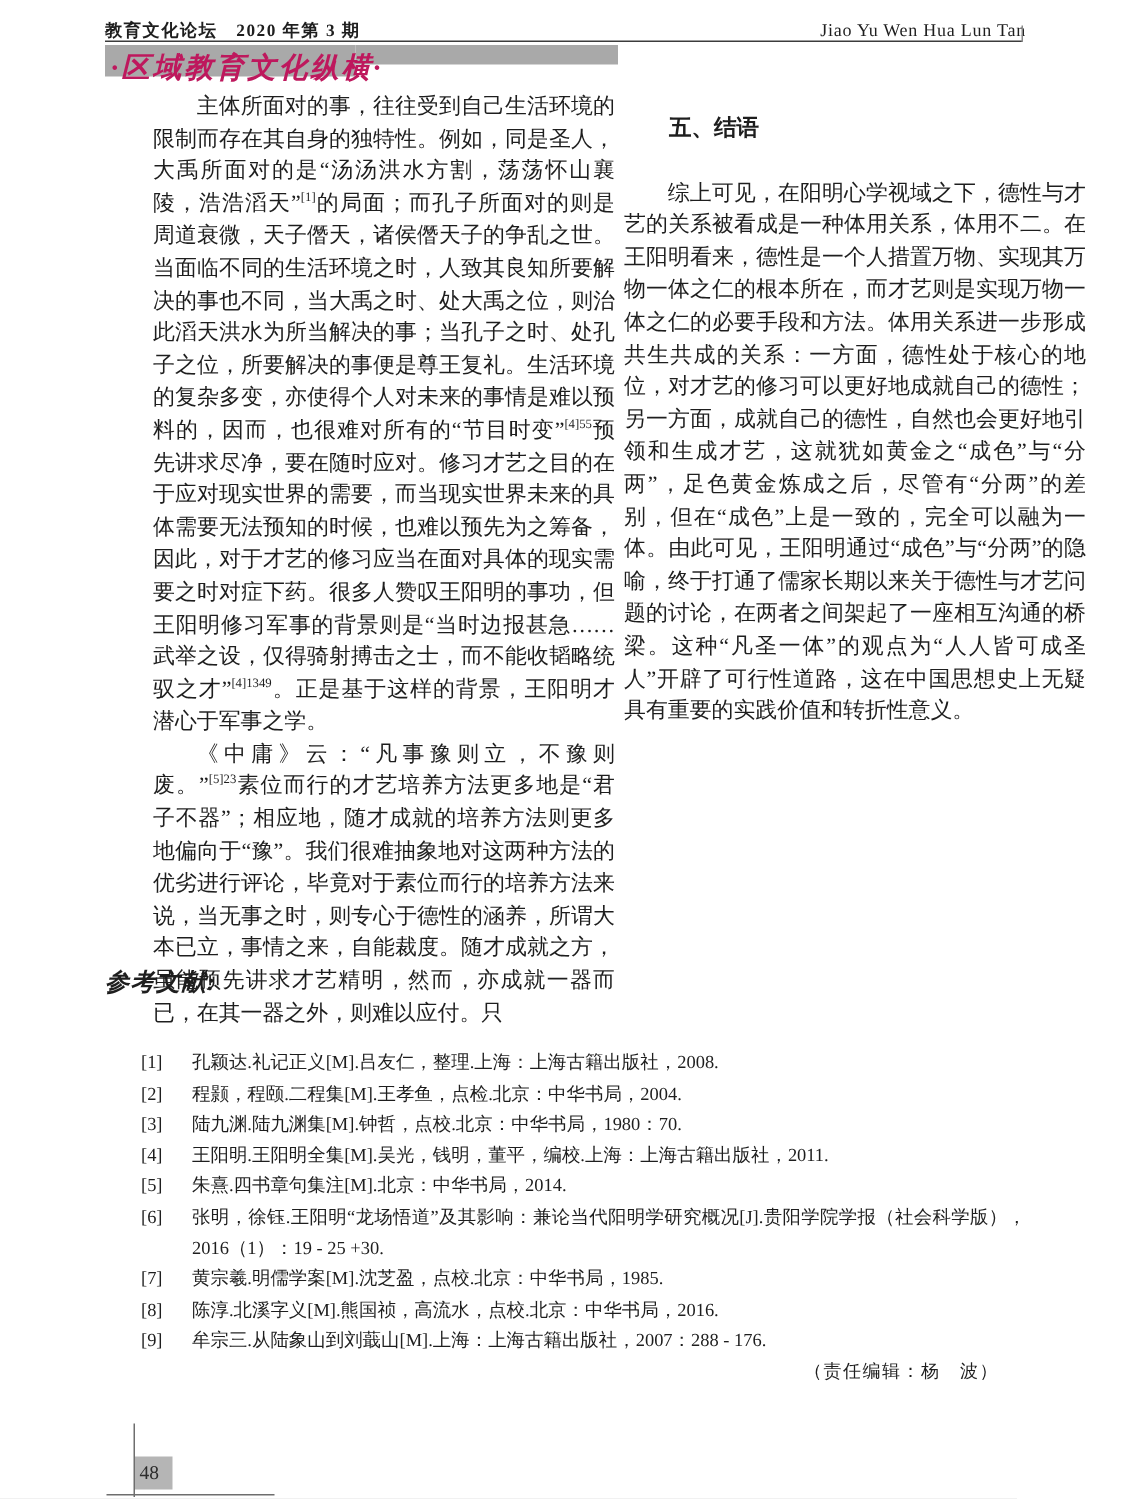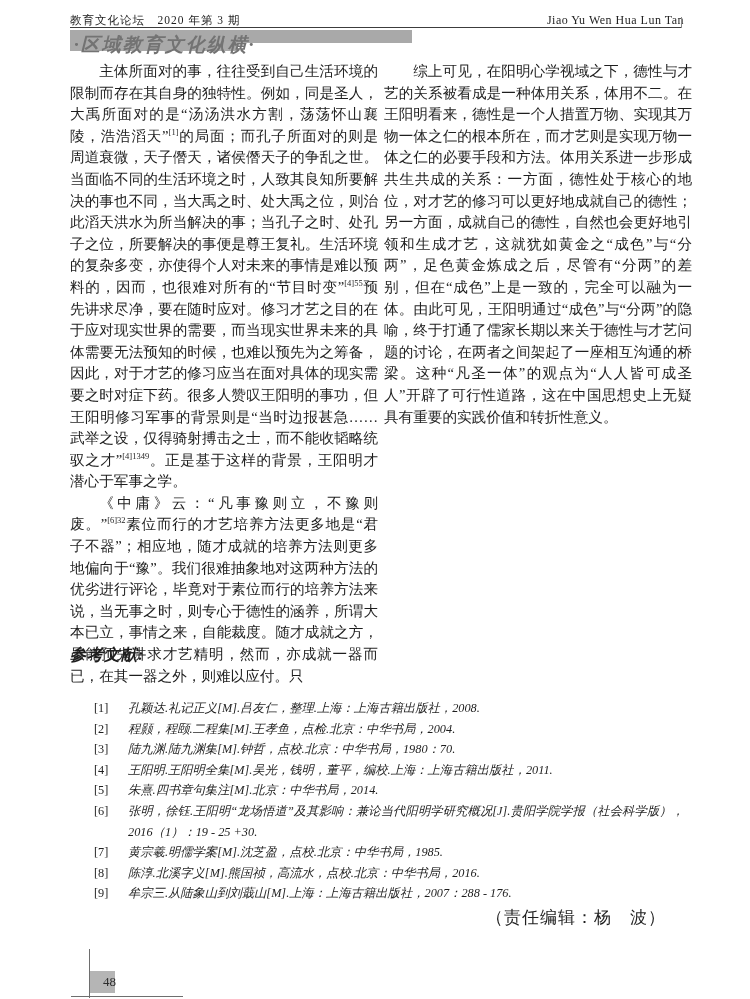--- a/index.html
+++ b/index.html
@@ -10,21 +10,21 @@
     background: #ffffff;
     font-family: "Liberation Serif", "DejaVu Serif", serif;
     color: #1e1e1e;
     overflow: hidden;
     margin: 0 auto;
   }
 
   
   .hdr-cn {
     position: absolute; left: 70px; top: 13px;
-    font-size: 11.5px; font-weight: normal; letter-spacing: 1px;
+    font-size: 11.5px; font-weight: bold; letter-spacing: 1px;
   }
   .hdr-en {
     position: absolute; right: 66px; top: 13px;
     font-size: 12px; letter-spacing: 0.5px;
   }
   .hdr-rule {
     position: absolute; left: 70px; top: 27px;
     width: 612px; height: 1px; background: #3c3c3c;
   }
   .hdr-tick {
@@ -35,28 +35,29 @@
     position: absolute; left: 70px; top: 30px;
     width: 167px; height: 21px; background: #a9a9a9;
   }
   .banner-block-b {
     position: absolute; left: 237px; top: 30px;
     width: 175px; height: 13px; background: #a9a9a9;
   }
   .banner-text {
     position: absolute; left: 74px; top: 32px;
     font-size: 19px; font-style: italic; font-weight: bold;
-    color: #737373; letter-spacing: 2px; white-space: nowrap;
+    color: #be185d; letter-spacing: 2px; white-space: nowrap;
   }
 
   
   .col {
     position: absolute; top: 61px; width: 308px;
     font-size: 14.6px; line-height: 21.6px;
     text-align: justify;
+    margin-left: 32px;
   }
   .col-left  { left: 70px; }
   .col-right { left: 384px; }
   .col p { margin: 0; }
   .indent { text-indent: 2em; }
   sup.cite {
     font-size: 8.5px; line-height: 0; vertical-align: 6px;
     letter-spacing: 0;
   }
   .sec-heading {
@@ -69,62 +70,63 @@
   .refs-heading {
     position: absolute; left: 70px; top: 645px;
     font-size: 16px; font-weight: bold; letter-spacing: 1px; font-style: italic;
   }
   .refs {
     position: absolute; left: 94px; top: 698px; width: 590px;
     font-size: 12.3px; line-height: 20.6px; text-align: justify;
   }
   .ref-item { display: flex; }
   .ref-num  { flex: none; width: 24px; }
-  .ref-text { flex: 1; padding-left: 10px; font-style: italic; }
+  .ref-text { flex: 1; padding-left: 10px; }
 
   
   .editor-note {
     position: absolute; right: 84px; top: 906px;
-    font-size: 17px; letter-spacing: 1px;
+    font-size: 12px; letter-spacing: 1px;
   }
   .footer-vline {
     position: absolute; left: 89px; top: 949px;
     width: 1px; height: 49px; background: #6e6e6e;
   }
   .footer-hline {
     position: absolute; left: 71px; top: 996px;
     width: 112px; height: 1px; background: #6e6e6e;
   }
   .page-num-box {
     position: absolute; left: 90px; top: 971px;
     width: 25px; height: 22px; background: #b5b5b5;
     font-size: 13px; color: #2c2c2c;
-    display: flex; align-items: center; padding-left: 13px;
+    display: flex; align-items: center; padding-left: 3px;
     box-sizing: border-box;
   }
 </style>
 </head>
 <body>
 
 <div class="page">
 
   <div class="hdr-cn">教育文化论坛　2020 年第 3 期</div>
   <div class="hdr-en">Jiao Yu Wen Hua Lun Tan</div>
   <div class="hdr-rule"></div>
   <div class="hdr-tick"></div>
   <div class="banner-block-a"></div>
   <div class="banner-block-b"></div>
   <div class="banner-text">·区域教育文化纵横·</div>
 
   <div class="col col-left">
     <p class="indent"><span>主体所面对的事，往往受到自己生活环境的限制而存在其自身的独特性。例如，同是圣人，大禹所面对的是“汤汤洪水方割，荡荡怀山襄陵，浩浩滔天”</span><sup class="cite">[1]</sup><span>的局面；而孔子所面对的则是周道衰微，天子僭天，诸侯僭天子的争乱之世。当面临不同的生活环境之时，人致其良知所要解决的事也不同，当大禹之时、处大禹之位，则治此滔天洪水为所当解决的事；当孔子之时、处孔子之位，所要解决的事便是尊王复礼。生活环境的复杂多变，亦使得个人对未来的事情是难以预料的，因而，也很难对所有的“节目时变”</span><sup class="cite">[4]55</sup><span>预先讲求尽净，要在随时应对。修习才艺之目的在于应对现实世界的需要，而当现实世界未来的具体需要无法预知的时候，也难以预先为之筹备，因此，对于才艺的修习应当在面对具体的现实需要之时对症下药。很多人赞叹王阳明的事功，但王阳明修习军事的背景则是“当时边报甚急……武举之设，仅得骑射搏击之士，而不能收韬略统驭之才”</span><sup class="cite">[4]1349</sup><span>。正是基于这样的背景，王阳明才潜心于军事之学。</span></p>
-    <p class="indent"><span>《中庸》云：“凡事豫则立，不豫则废。”</span><sup class="cite">[6]32</sup><span>素位而行的才艺培养方法更多地是“君子不器”；相应地，随才成就的培养方法则更多地偏向于“豫”。我们很难抽象地对这两种方法的优劣进行评论，毕竟对于素位而行的培养方法来说，当无事之时，则专心于德性的涵养，所谓大本已立，事情之来，自能裁度。随才成就之方，虽能预先讲求才艺精明，然而，亦成就一器而已，在其一器之外，则难以应付。只</span></p>
+    <p class="indent"><span>《中庸》云：“凡事豫则立，不豫则废。”</span><sup class="cite">[5]23</sup><span>素位而行的才艺培养方法更多地是“君子不器”；相应地，随才成就的培养方法则更多地偏向于“豫”。我们很难抽象地对这两种方法的优劣进行评论，毕竟对于素位而行的培养方法来说，当无事之时，则专心于德性的涵养，所谓大本已立，事情之来，自能裁度。随才成就之方，虽能预先讲求才艺精明，然而，亦成就一器而已，在其一器之外，则难以应付。只</span></p>
   </div>
 
   <div class="col col-right">
+    <p class="sec-heading">五、结语</p>
     <p class="indent"><span>综上可见，在阳明心学视域之下，德性与才艺的关系被看成是一种体用关系，体用不二。在王阳明看来，德性是一个人措置万物、实现其万物一体之仁的根本所在，而才艺则是实现万物一体之仁的必要手段和方法。体用关系进一步形成共生共成的关系：一方面，德性处于核心的地位，对才艺的修习可以更好地成就自己的德性；另一方面，成就自己的德性，自然也会更好地引领和生成才艺，这就犹如黄金之“成色”与“分两”，足色黄金炼成之后，尽管有“分两”的差别，但在“成色”上是一致的，完全可以融为一体。由此可见，王阳明通过“成色”与“分两”的隐喻，终于打通了儒家长期以来关于德性与才艺问题的讨论，在两者之间架起了一座相互沟通的桥梁。这种“凡圣一体”的观点为“人人皆可成圣人”开辟了可行性道路，这在中国思想史上无疑具有重要的实践价值和转折性意义。</span></p>
   </div>
 
   <div class="refs-heading">参考文献:</div>
   <div class="refs">
     <div class="ref-item">
         <span class="ref-num">[1]</span>
         <span class="ref-text">孔颖达.礼记正义[M].吕友仁，整理.上海：上海古籍出版社，2008.</span>
       </div>
     <div class="ref-item">

